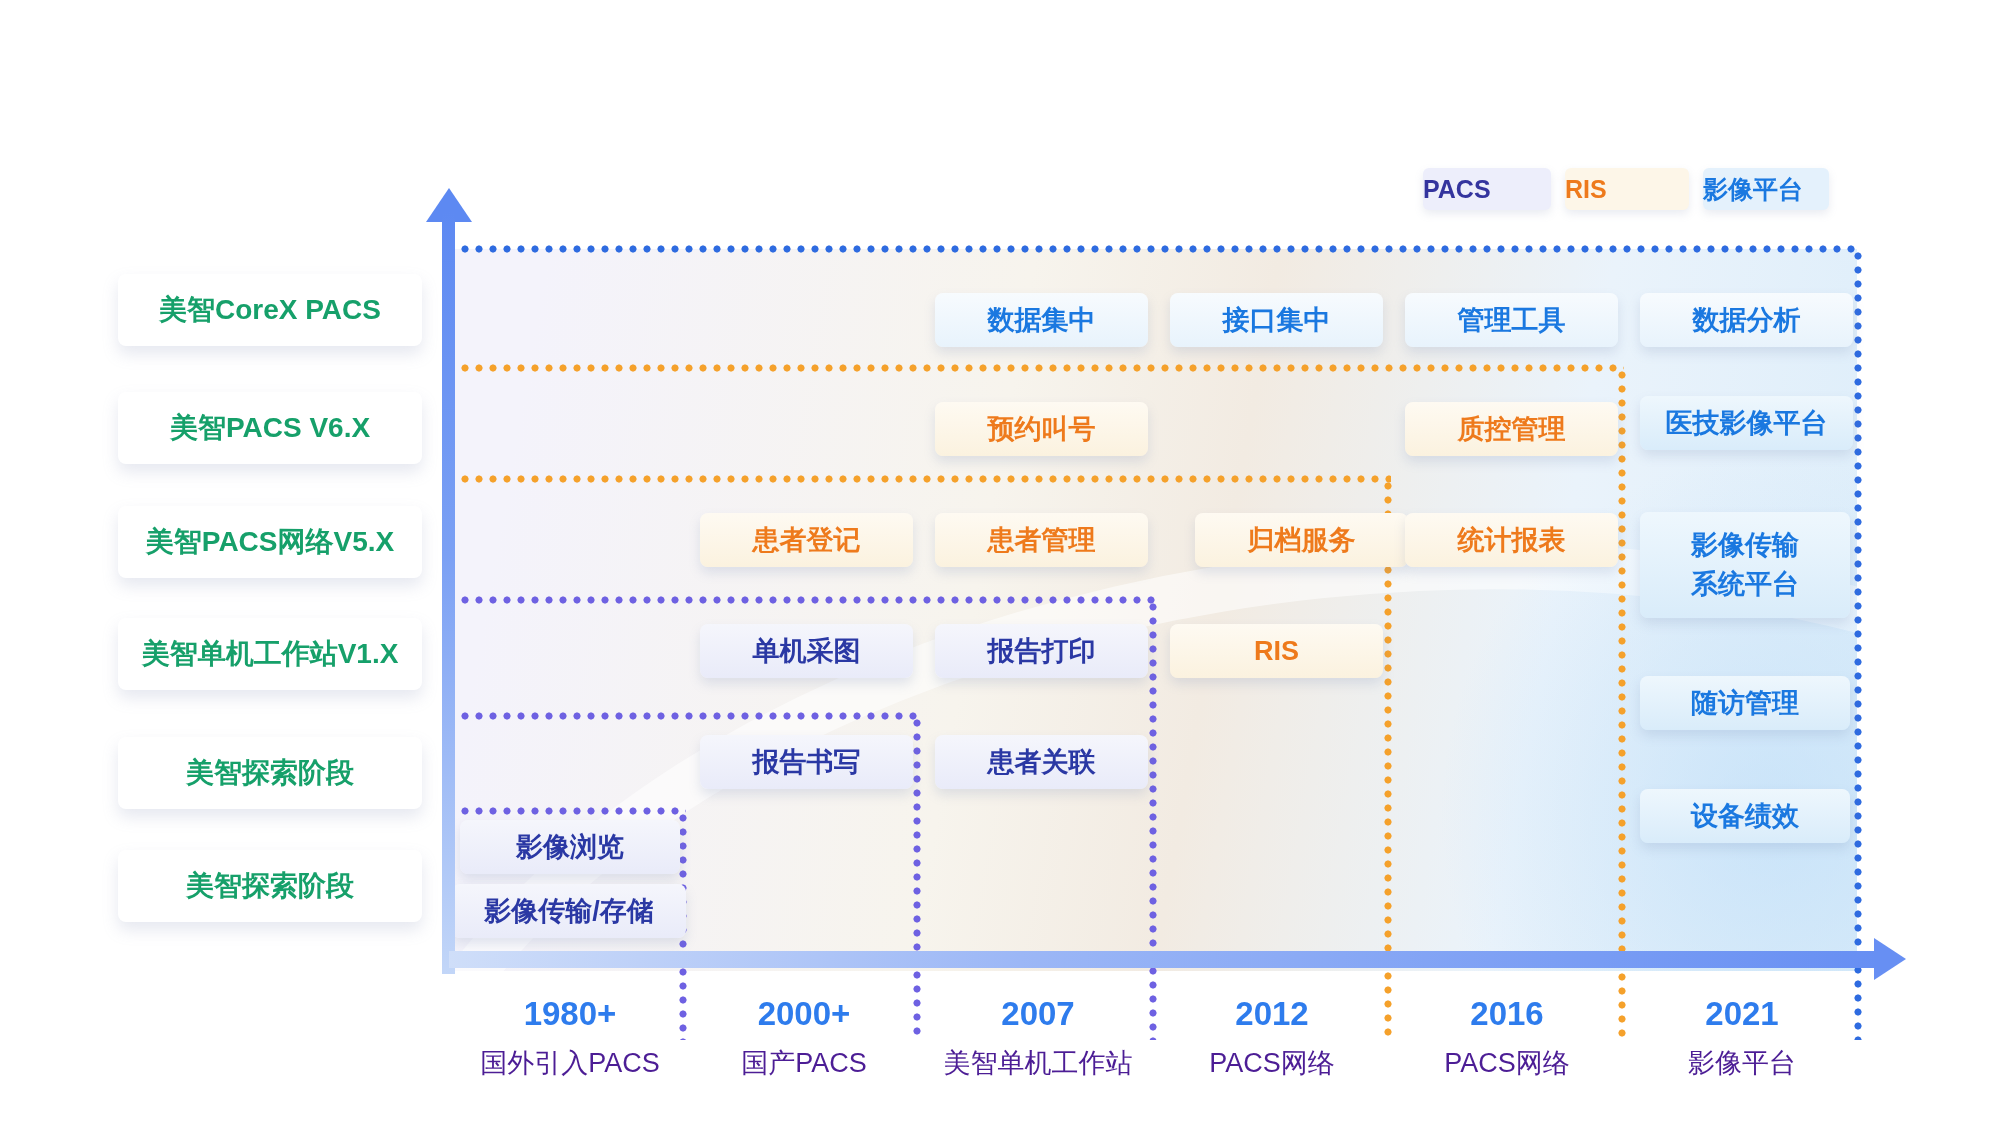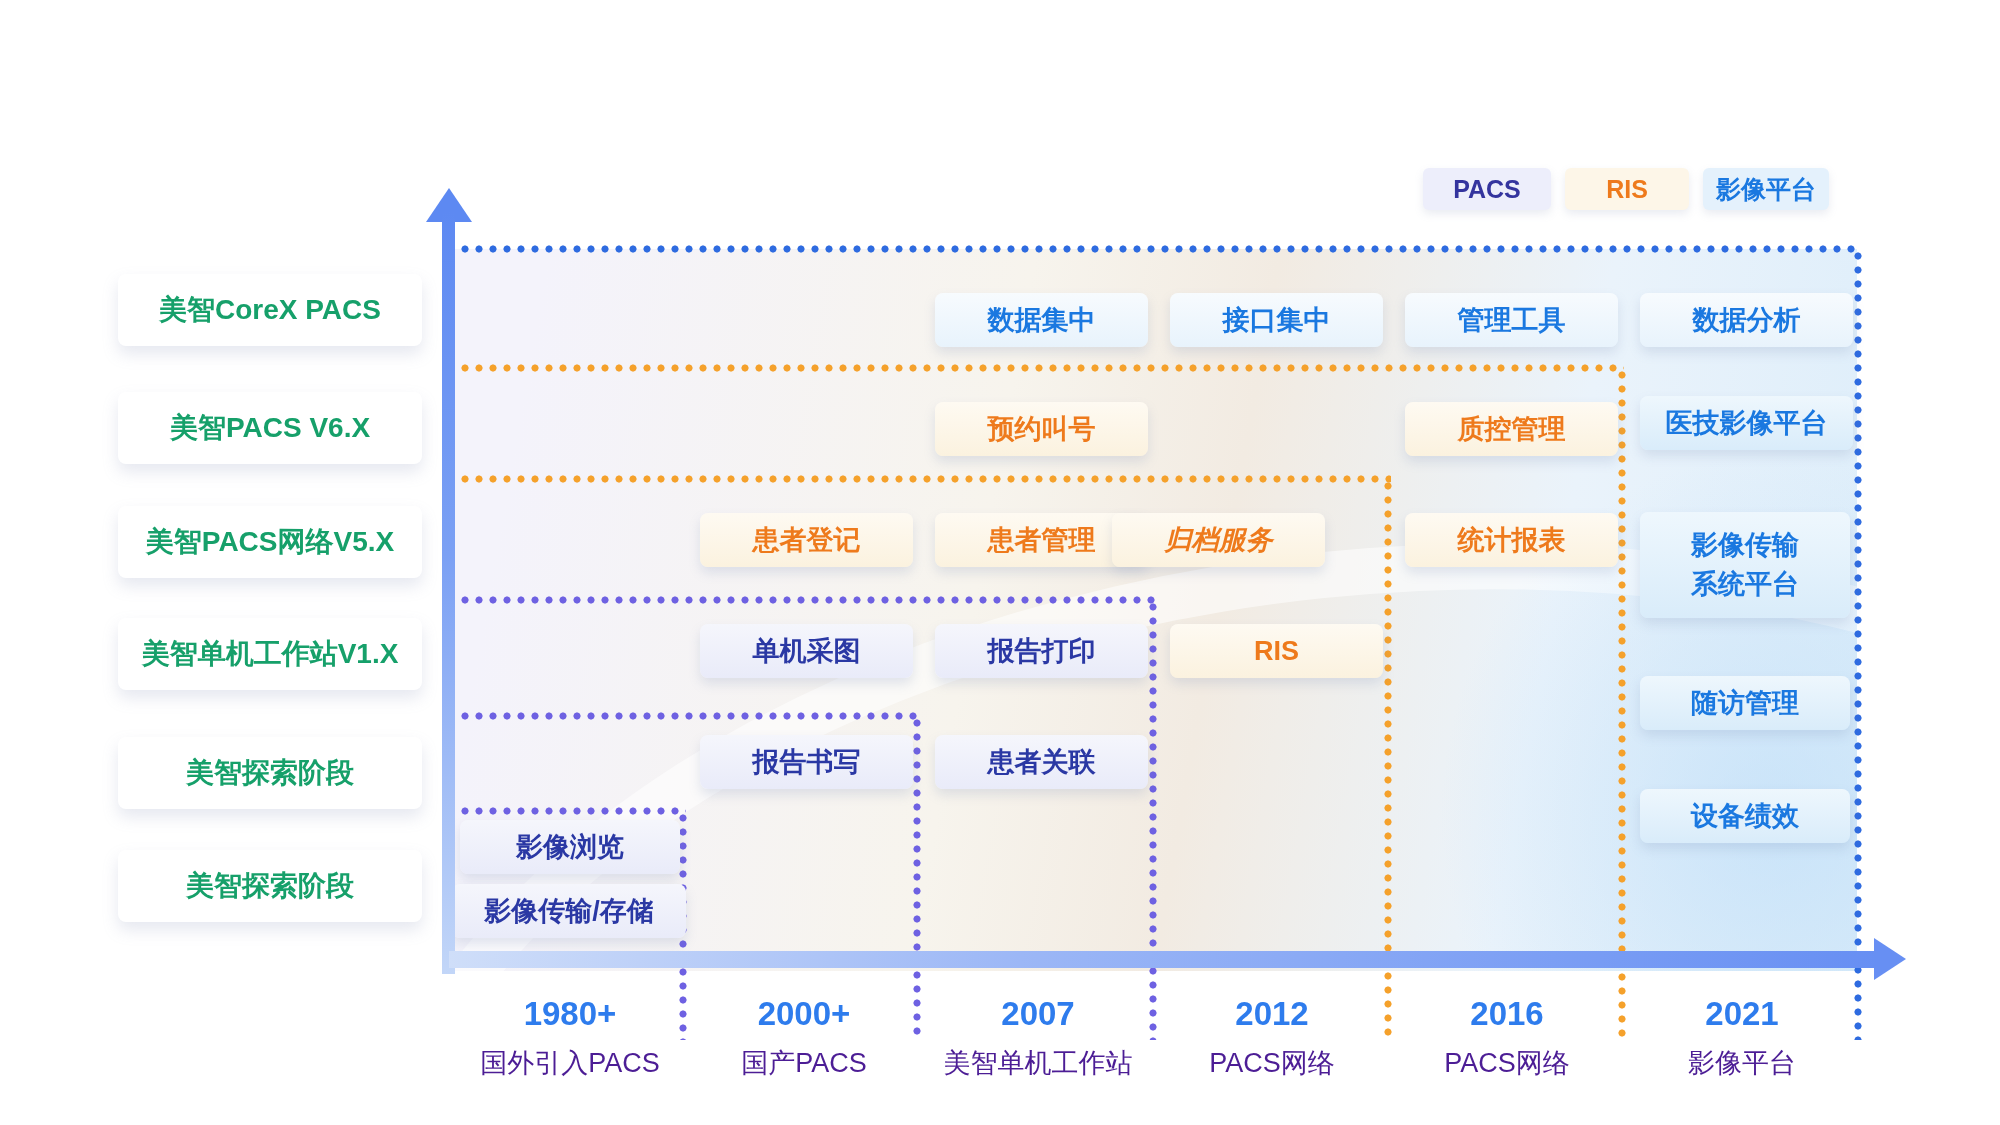--- a/index.html
+++ b/index.html
@@ -43,21 +43,21 @@
   .box-blue{background:linear-gradient(180deg,#eef7fd,#d9ecfa);color:#1a78e0;}
   .box-bluewhite{background:linear-gradient(180deg,#f7fbfe,#e8f3fc);color:#1a78e0;}
   .fbox.tall{height:106px;line-height:1.45;padding-top:14px;box-sizing:border-box;}
 
   
   .plabel{position:absolute;left:118px;width:304px;height:72px;line-height:72px;z-index:3;
     background:#ffffff;border-radius:8px;text-align:center;color:#16a06a;
     font-size:28px;font-weight:bold;box-shadow:0 8px 16px rgba(140,152,185,.22);}
 
   
-  .chip{position:absolute;top:168px;height:42px;line-height:42px;z-index:3;text-align:center;
+  .chip{position:absolute;top:168px;height:42px;line-height:42px;z-index:3;text-align:left;
     font-size:25px;font-weight:bold;border-radius:6px;box-shadow:0 4px 8px rgba(140,152,185,.18);}
   .chip-pacs{left:1423px;width:128px;background:#edeefb;color:#34349e;}
   .chip-ris{left:1565px;width:124px;background:#fdf6e8;color:#ee7a1c;}
   .chip-platform{left:1703px;width:126px;background:#e4f1fc;color:#1a78e0;}
 
   
   .tl-item{position:absolute;width:236px;text-align:center;z-index:3;}
   .tl-year{font-size:33px;font-weight:bold;color:#2e7ced;}
   .tl-label{margin-top:12px;font-size:27px;color:#4c1d95;}
 </style>
@@ -109,21 +109,21 @@
   <div class="fbox box-bluewhite" style="left:1170px;top:293px;">接口集中</div>
   <div class="fbox box-bluewhite" style="left:1405px;top:293px;">管理工具</div>
   <div class="fbox box-bluewhite" style="left:1640px;top:293px;">数据分析</div>
 
   <div class="fbox box-orange" style="left:935px;top:402px;">预约叫号</div>
   <div class="fbox box-orange" style="left:1405px;top:402px;">质控管理</div>
   <div class="fbox box-blue" style="left:1640px;top:396px;">医技影像平台</div>
 
   <div class="fbox box-orange" style="left:700px;top:513px;">患者登记</div>
   <div class="fbox box-orange" style="left:935px;top:513px;">患者管理</div>
-  <div class="fbox box-orange" style="left:1112px;top:513px;font-style:italic;">归档服务</div>
+  <div class="fbox box-orange" style="left:1195px;top:513px;">归档服务</div>
   <div class="fbox box-orange" style="left:1405px;top:513px;">统计报表</div>
   <div class="fbox box-blue tall" style="left:1640px;top:512px;width:210px;">
     <div>影像传输</div>
     <div>系统平台</div>
   </div>
 
   <div class="fbox box-navy" style="left:700px;top:624px;">单机采图</div>
   <div class="fbox box-navy" style="left:935px;top:624px;">报告打印</div>
   <div class="fbox box-orange" style="left:1170px;top:624px;">RIS</div>
 

